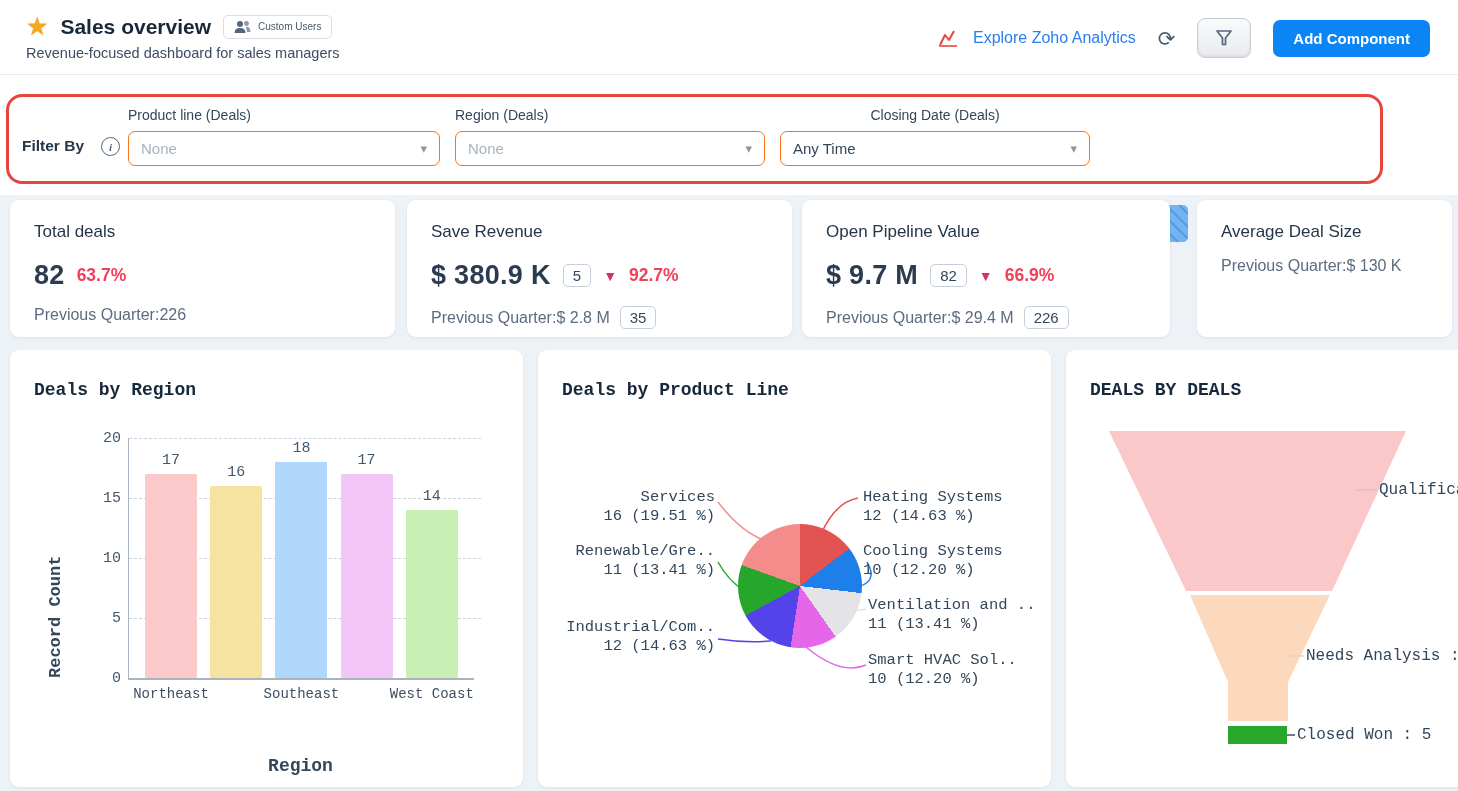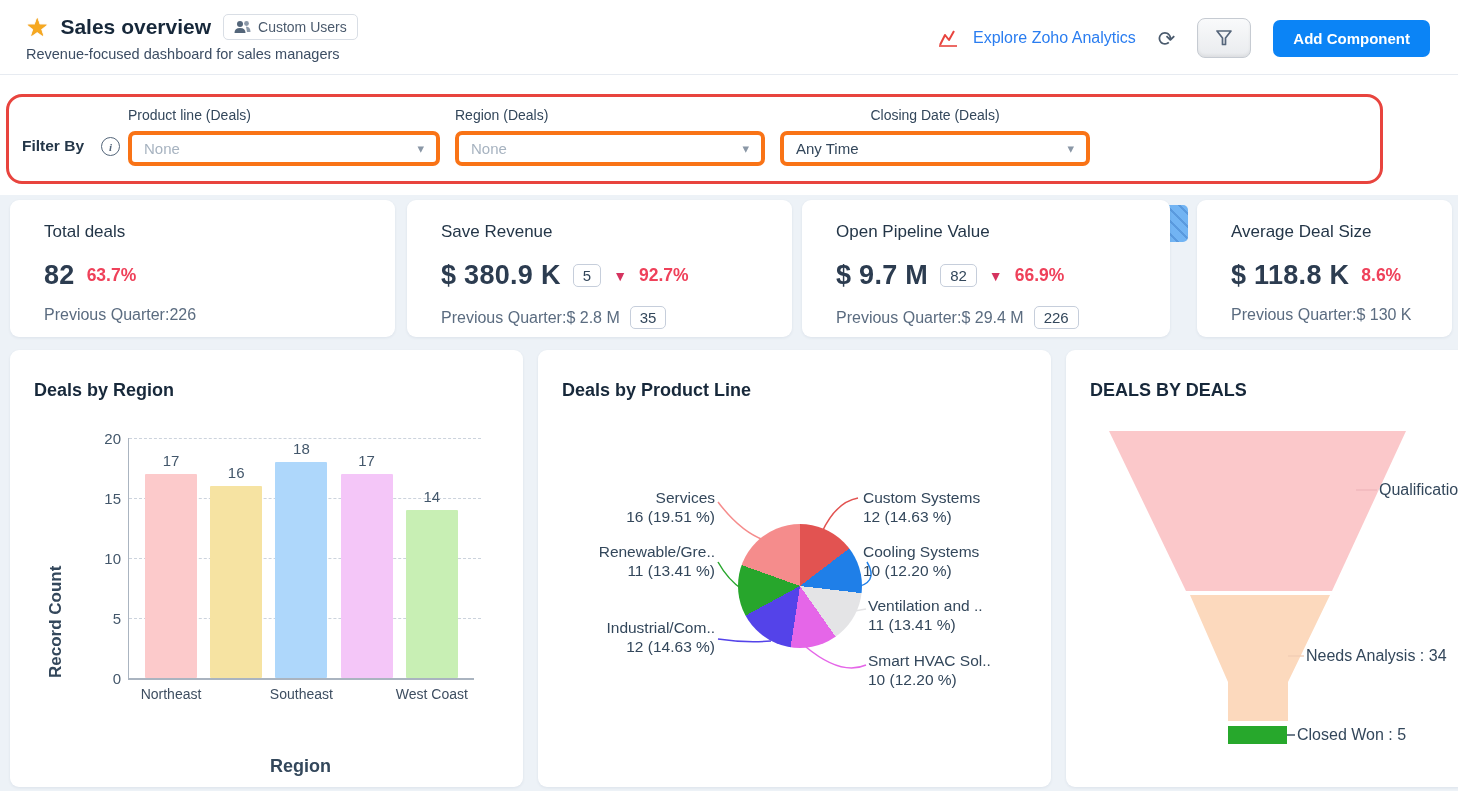--- a/index.html
+++ b/index.html
@@ -8,21 +8,21 @@
   .page{position:relative;width:1458px;height:791px;}
 
   
   .hdr{position:absolute;left:0;top:0;width:100%;height:75px;background:#ffffff;
        border-bottom:1px solid #e7ebf1;box-sizing:border-box;}
   .hdr-left{position:absolute;left:26px;top:14px;}
   .title-row{display:flex;align-items:center;gap:12px;}
   .star{font-size:25px;color:#f6a820;line-height:1;text-shadow:0 0 1px #e08a00;}
   .page-title{font-size:21px;font-weight:bold;color:#17283a;}
   .badge-users{display:flex;align-items:center;gap:7px;border:1px solid #d9dee5;border-radius:5px;
-       padding:4px 10px;font-size:14px;color:#4a5a6d;background:#fff;}
+       padding:4px 10px;font-size:10px;color:#4a5a6d;background:#fff;}
   .subtitle{margin-top:6px;font-size:14.5px;color:#3c4d63;}
   .hdr-right{position:absolute;right:28px;top:18px;display:flex;align-items:center;gap:22px;}
   .explore{display:flex;align-items:center;gap:15px;font-size:16px;color:#2a7df0;cursor:pointer;}
   .refresh{font-size:21px;color:#4a5a6d;cursor:pointer;line-height:1;}
   .filter-btn{width:52px;height:38px;border-radius:8px;border:1px solid #c6cbd2;
        background:linear-gradient(#f9fafb,#e9ebee);display:flex;align-items:center;justify-content:center;
        box-shadow:inset 0 -2px 3px rgba(0,0,0,.06);cursor:pointer;}
   .btn-primary{background:#0b84f6;color:#fff;font-size:15px;font-weight:bold;border:none;
        border-radius:7px;padding:10px 20px;cursor:pointer;}
 
@@ -30,47 +30,47 @@
   .filter-sec{position:absolute;left:0;top:75px;width:100%;height:120px;background:#ffffff;}
   .annotation{position:absolute;left:6px;top:19px;width:1377px;height:90px;border:3px solid #e8443e;
        border-radius:16px;pointer-events:none;box-sizing:border-box;}
   .filterby{position:absolute;left:22px;top:62px;display:flex;align-items:flex-start;gap:17px;
        font-size:15.5px;font-weight:bold;color:#243648;}
   .info-i{width:17px;height:17px;border:1.5px solid #54667a;border-radius:50%;display:flex;
        align-items:center;justify-content:center;font-size:11px;font-style:italic;
        font-family:"Liberation Serif",serif;font-weight:bold;color:#54667a;}
   .fcol{position:absolute;top:32px;}
   .flabel{font-size:14px;color:#33475b;margin-bottom:8px;}
-  .fselect{height:35px;border:4px solid #f97316;border-radius:7px;background:#fff;display:flex;
+  .fselect{height:35px;border:1px solid #f97316;border-radius:7px;background:#fff;display:flex;
        align-items:center;justify-content:space-between;padding:0 12px;font-size:15px;cursor:pointer;
        box-sizing:border-box;}
   .fselect .ph{color:#a7b3c0;}
   .fselect .val{color:#33475b;}
   .caret{color:#8a97a6;font-size:13px;}
   .apply-btn{position:absolute;left:1103px;top:130px;width:85px;height:37px;border:none;border-radius:5px;
        color:#fff;font-size:15.5px;font-weight:bold;cursor:pointer;
        background:repeating-linear-gradient(45deg,rgba(40,100,180,0) 0 7px,rgba(35,95,175,.30) 7px 9px),#72b4f3;}
   .applysave-btn{position:absolute;left:1200px;top:130px;width:157px;height:37px;border:1px solid #d3d9e0;
        border-radius:5px;color:#8b99a9;font-size:15.5px;font-weight:bold;cursor:pointer;
        background:repeating-linear-gradient(45deg,rgba(120,135,155,0) 0 7px,rgba(120,135,155,.22) 7px 9px),#f1f3f6;}
 
   
   .kpi-card{position:absolute;top:200px;height:137px;background:#fff;border-radius:9px;
-       box-shadow:0 1px 3px rgba(25,45,85,.08);box-sizing:border-box;padding:22px 34px;}
+       box-shadow:0 1px 3px rgba(25,45,85,.08);box-sizing:border-box;padding:22px 24px;}
   .kpi-title{font-size:17px;color:#243648;}
   .kpi-value-row{display:flex;align-items:center;gap:12px;margin-top:18px;}
   .kpi-value{font-size:27px;font-weight:bold;color:#2c3c50;letter-spacing:.3px;}
   .kpi-badge{border:1px solid #c6cedb;border-radius:5px;padding:2px 9px;font-size:15px;color:#33475b;background:#fff;}
   .kpi-tri{color:#d5335f;font-size:14px;}
   .kpi-pct{color:#ef415a;font-size:17.5px;font-weight:bold;}
   .kpi-prev{display:flex;align-items:center;gap:10px;margin-top:15px;font-size:16px;color:#5b6c80;}
 
   
   .chart-card{position:absolute;top:350px;height:437px;background:#fff;border-radius:9px;
-       box-shadow:0 1px 3px rgba(25,45,85,.08);box-sizing:border-box;overflow:hidden;}
+       box-shadow:0 1px 3px rgba(25,45,85,.08);box-sizing:border-box;overflow:hidden;font-family:Liberation Mono, monospace;}
   .chart-title{position:absolute;left:24px;top:30px;font-size:18px;font-weight:bold;color:#17283a;}
 
   
   .bar-plot{position:absolute;left:118px;top:88px;width:345px;height:240px;
        border-left:1px solid #aab4c0;border-bottom:2px solid #aab4c0;}
   .gridline{position:absolute;left:0;width:352px;border-top:1px dashed #ccd3dd;}
   .ytick{position:absolute;left:-42px;width:34px;text-align:right;font-size:15px;color:#43576b;}
   .bar{position:absolute;bottom:0;border-radius:1px;}
   .bar-val{position:absolute;transform:translateX(-50%);font-size:15px;color:#43576b;}
   .xtick{position:absolute;top:248px;transform:translateX(-50%);font-size:14px;color:#3e4e61;white-space:nowrap;}
@@ -195,24 +195,20 @@
       <span class="kpi-pct">66.9%</span>
     </div>
     <div class="kpi-prev">
       <span>Previous Quarter:$ 29.4 M</span>
       <span class="kpi-badge">226</span>
     </div>
   </div>
 
   <div class="kpi-card" style="left:1197px;width:255px;">
     <div class="kpi-title">Average Deal Size</div>
-    <div class="kpi-value-row">
-      <span class="kpi-value">$ 118.8 K</span>
-      <span class="kpi-pct">8.6%</span>
-    </div>
     <div class="kpi-prev">
       <span>Previous Quarter:$ 130 K</span>
     </div>
   </div>
 
   <div class="chart-card" style="left:10px;width:513px;">
     <div class="chart-title">Deals by Region</div>
     <div class="y-title">Record Count</div>
     <div class="bar-plot" id="barPlot">
         <div class="ytick" style="bottom: -9px;">0</div>
@@ -262,21 +258,21 @@
     </div>
     <div class="pie-label r" style="left:177px;top:192px;">
       <div>Renewable/Gre..</div>
       <div>11 (13.41 %)</div>
     </div>
     <div class="pie-label r" style="left:177px;top:268px;">
       <div>Industrial/Com..</div>
       <div>12 (14.63 %)</div>
     </div>
     <div class="pie-label" style="left:325px;top:138px;">
-      <div>Custom Systems</div>
+      <div>Heating Systems</div>
       <div>12 (14.63 %)</div>
     </div>
     <div class="pie-label" style="left:325px;top:192px;">
       <div>Cooling Systems</div>
       <div>10 (12.20 %)</div>
     </div>
     <div class="pie-label" style="left:330px;top:246px;">
       <div>Ventilation and ..</div>
       <div>11 (13.41 %)</div>
     </div>

